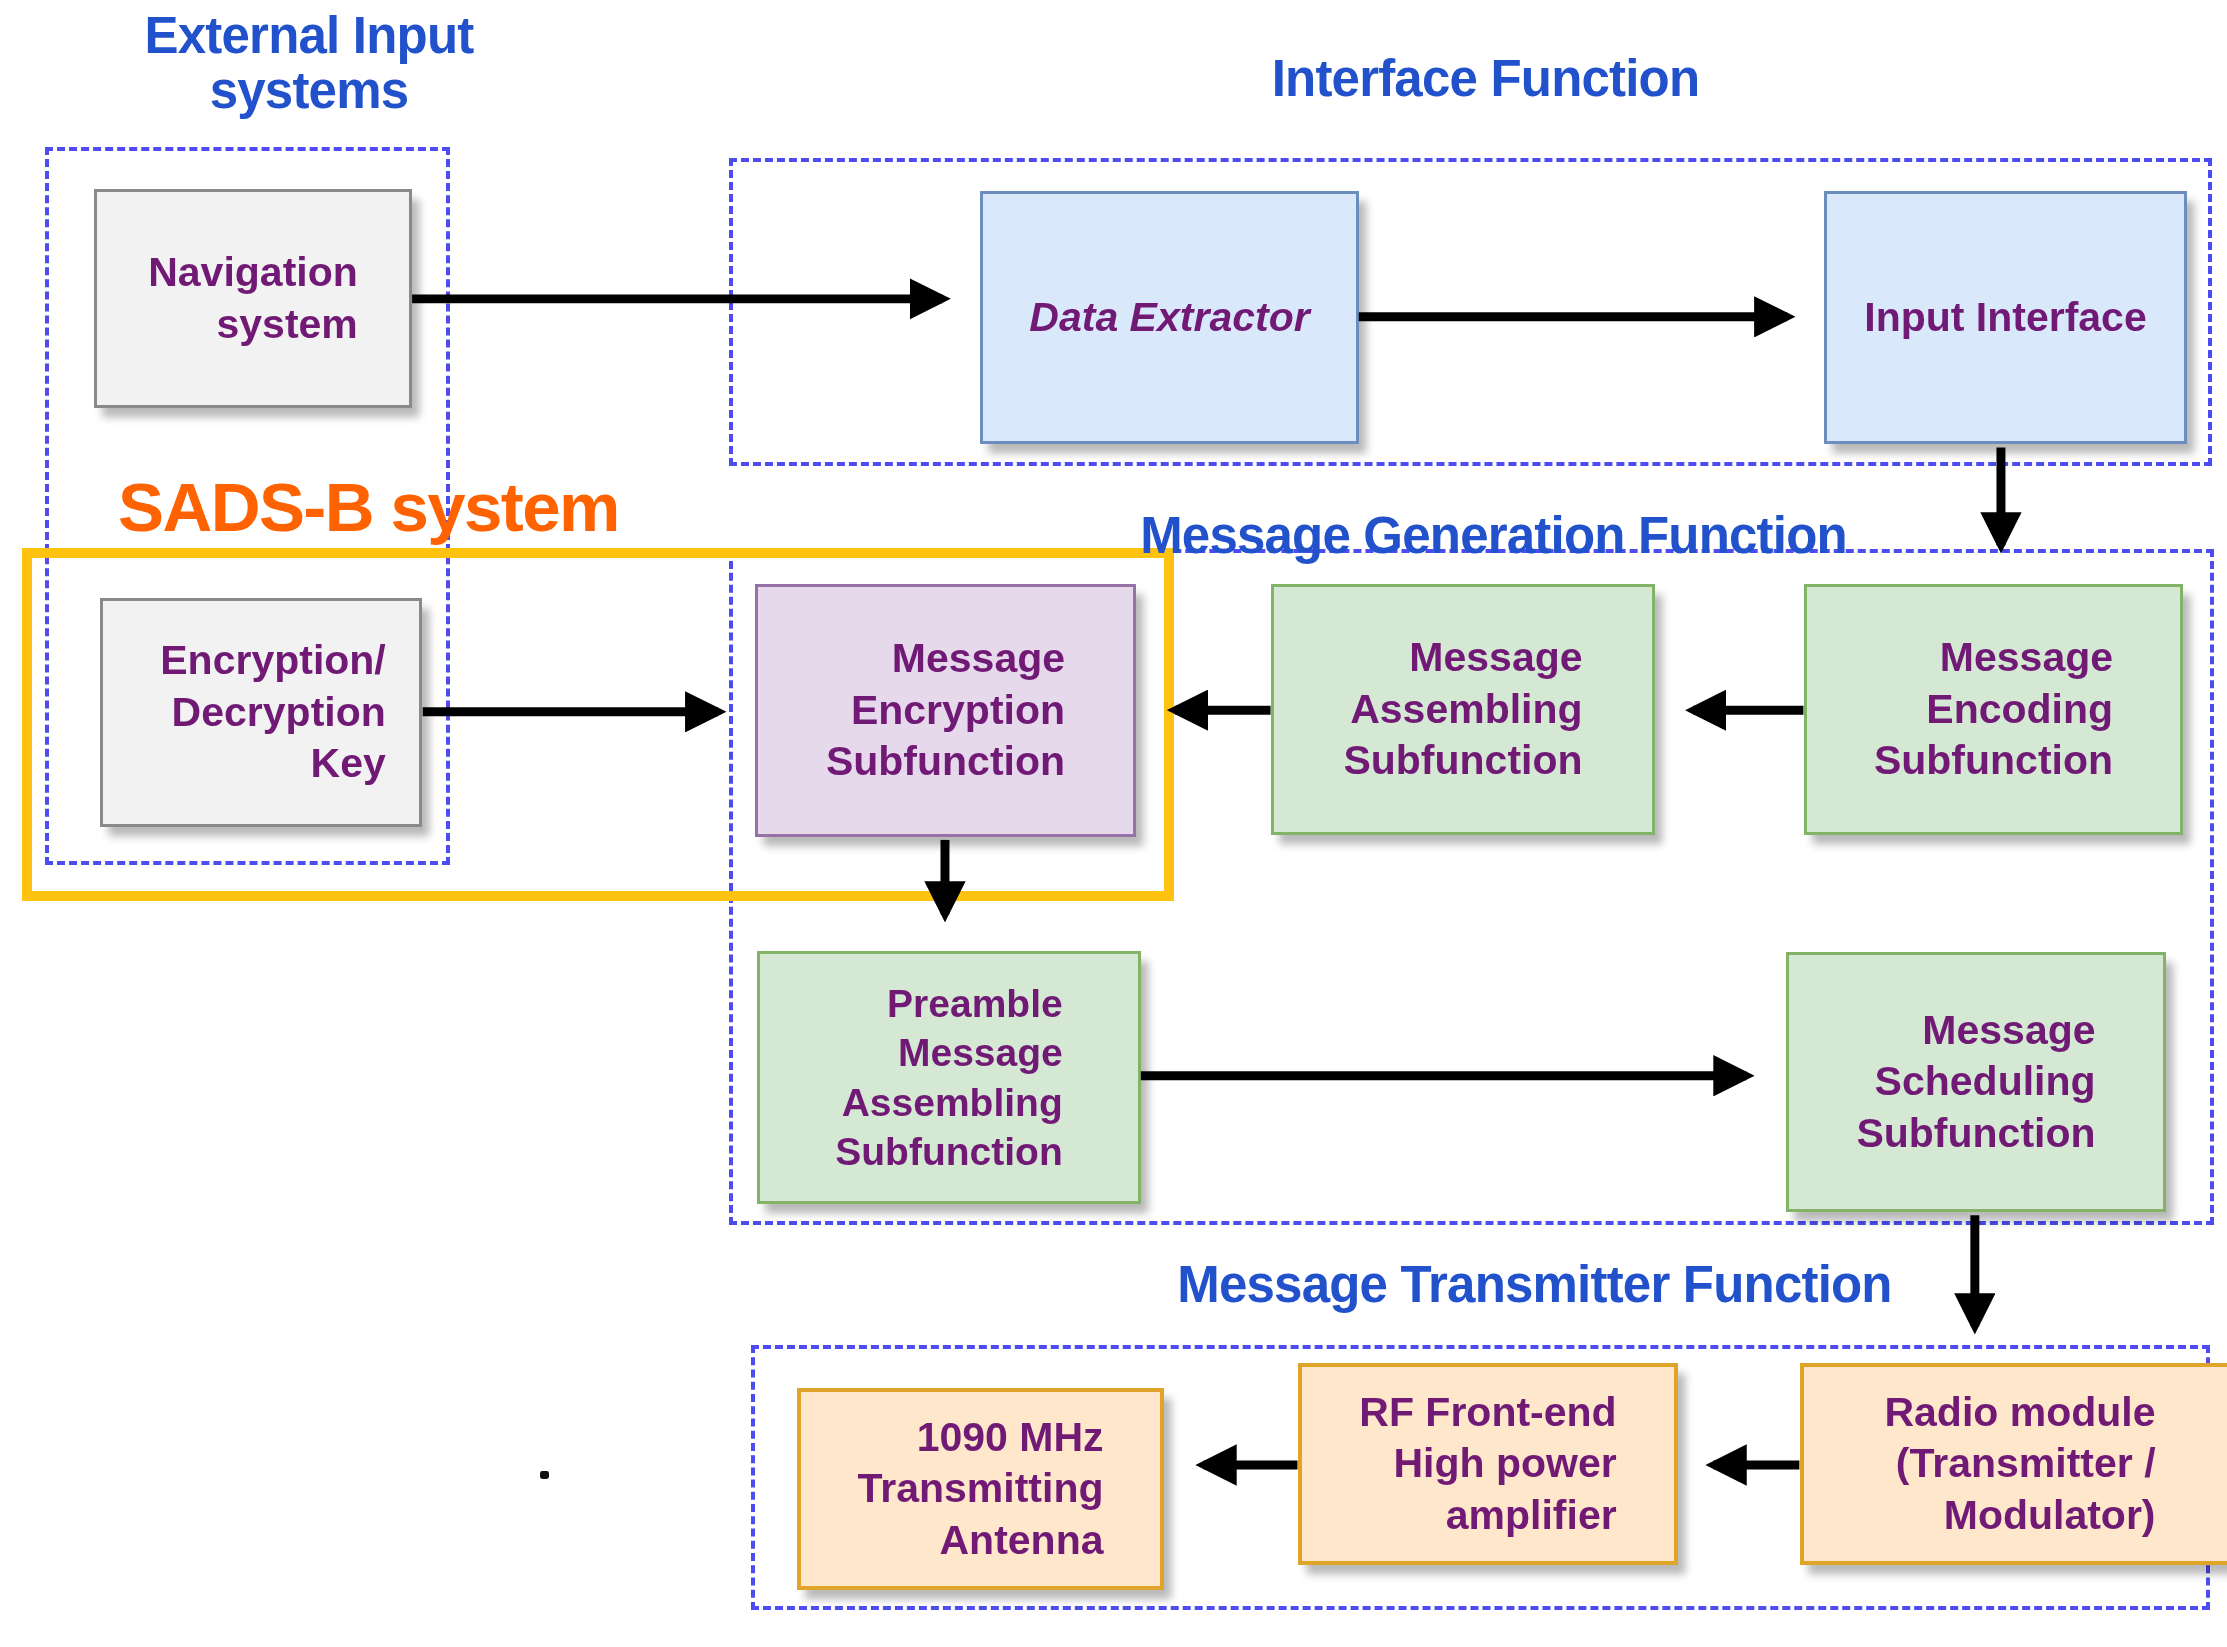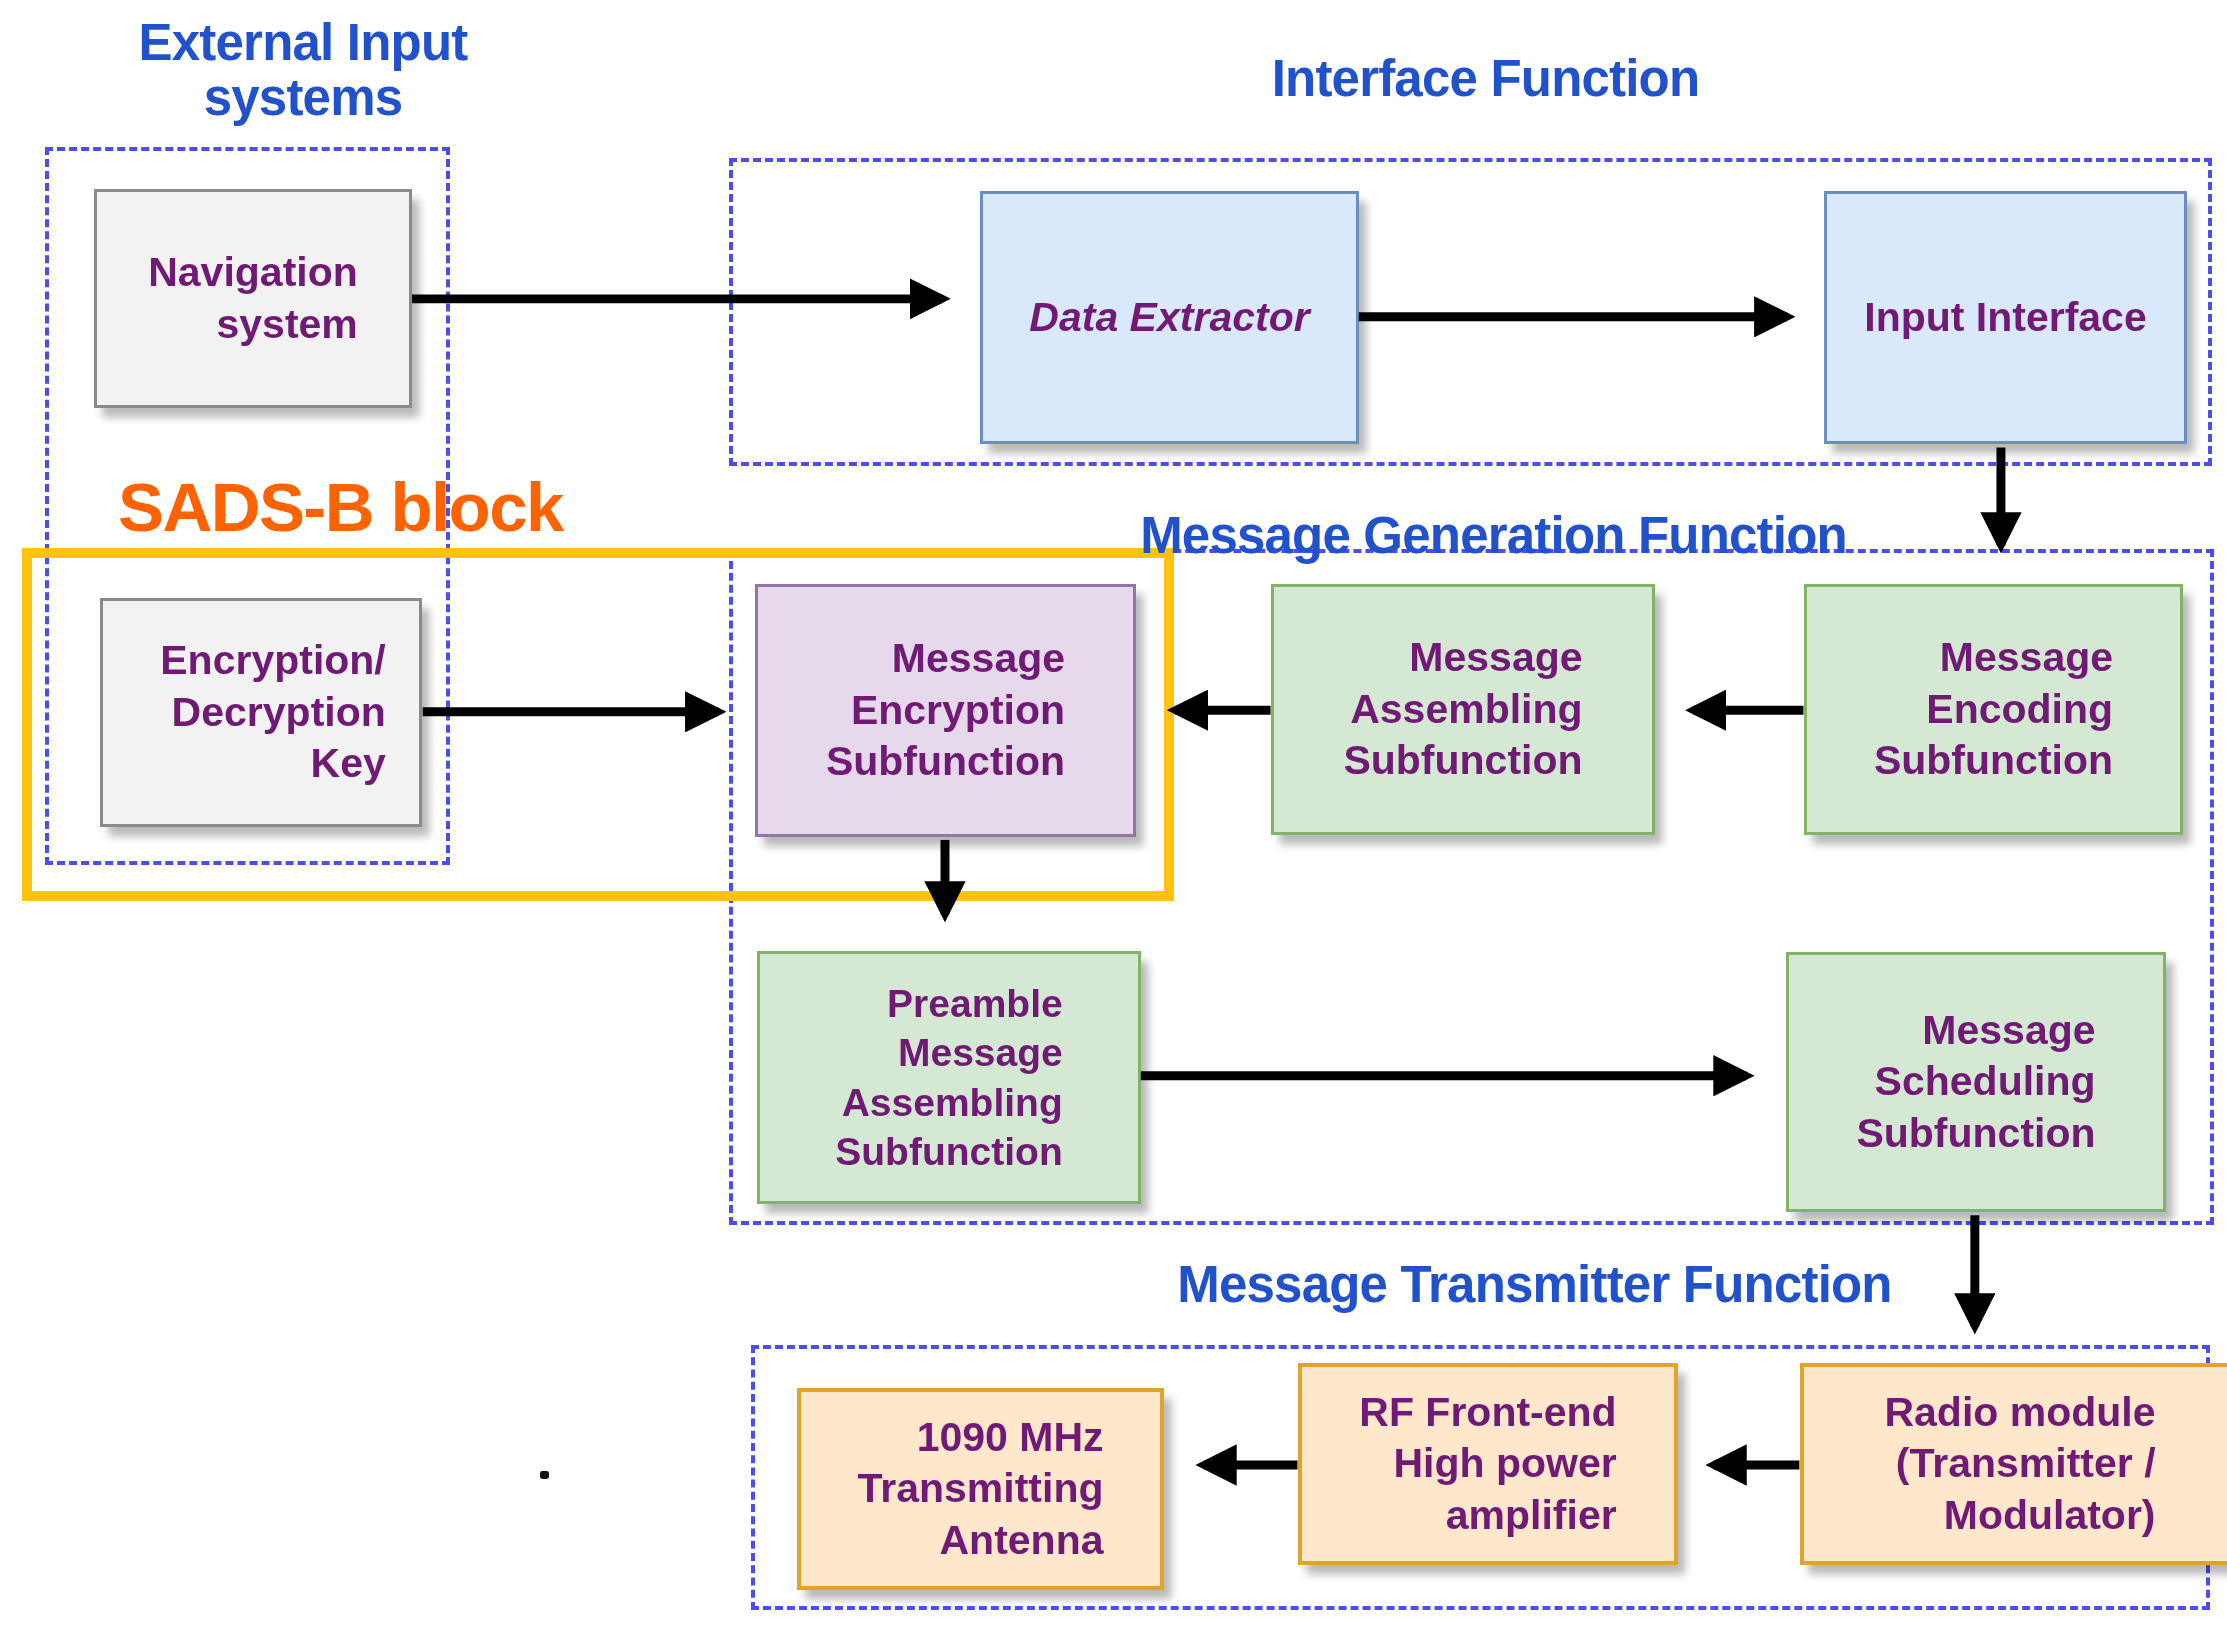--- a/index.html
+++ b/index.html
@@ -91,26 +91,26 @@
 
 <div id="canvas">
 
   <div class="group" style="left:45px;top:147px;width:405px;height:718px;"></div>
   <div class="group" style="left:729px;top:158px;width:1483px;height:308px;"></div>
   <div class="group" style="left:729px;top:549px;width:1485px;height:676px;"></div>
   <div class="group" style="left:751px;top:1345px;width:1459px;height:265px;"></div>
 
   <div class="sadsb-box" style="left:22px;top:548px;width:1152px;height:353px;"></div>
 
-  <div class="group-label" style="left:42px;top:8.2px;width:522px;margin-top:7px;">External Input
+  <div class="group-label" style="left:48px;top:8.2px;width:522px;">External Input
 systems</div>
   <div class="group-label" style="left:1122px;top:508px;width:743px;">Message Generation Function</div>
   <div class="group-label" style="left:1118px;top:51px;width:735px;">Interface Function</div>
   <div class="group-label" style="left:1159px;top:1257px;width:751px;">Message Transmitter Function</div>
-  <div class="sadsb-label" style="left:118px;top:473px;width:506px;">SADS-B block</div>
+  <div class="sadsb-label" style="left:118px;top:473px;width:506px;">SADS-B system</div>
 
   <div class="block gray" style="left:94px;top:189px;width:318px;height:219px;">Navigation
 system</div>
   <div class="block blue" style="left:980px;top:191px;width:379px;height:253px;font-style:italic;">Data Extractor</div>
   <div class="block blue" style="left:1824px;top:191px;width:363px;height:253px;">Input Interface</div>
   <div class="block gray" style="left:100px;top:598px;width:322px;height:229px;padding-left:24px;">Encryption/
 Decryption
 Key</div>
   <div class="block purple" style="left:755px;top:584px;width:381px;height:253px;">Message
 Encryption

